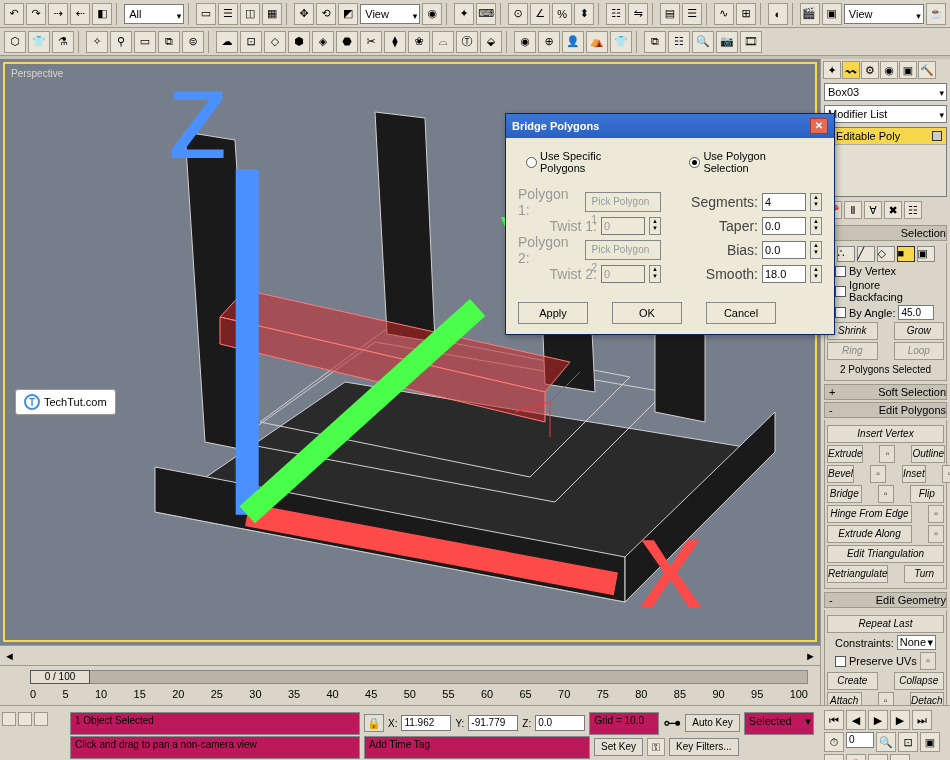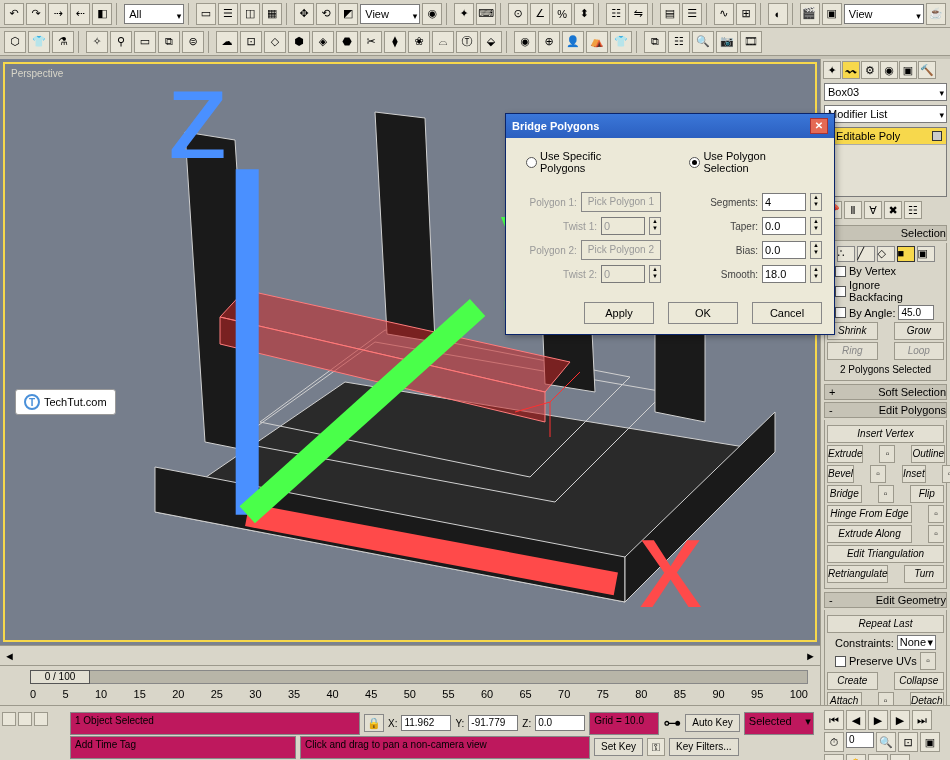--- a/index.html
+++ b/index.html
@@ -52,27 +52,27 @@
 .dialog { position: absolute; left: 505px; top: 113px; width: 330px; border: 1px solid #0a246a; background: #ece9d8; box-shadow: 2px 2px 6px rgba(0,0,0,.3); z-index: 50;}
 .dlg-title { background: linear-gradient(#3b77d8,#2b5fc0); color: #fff; font-weight: bold; padding: 4px 6px; display: flex; justify-content: space-between; align-items: center; }
 .dlg-close { width: 18px; height: 16px; background: #e56a54; border: 1px solid #a33; color: #fff; text-align: center; line-height: 13px; cursor: pointer; font-size:10px;}
 .dlg-body { padding: 10px 12px 10px; }
 .dlg-radios { display: flex; gap: 24px; justify-content: center; margin-bottom: 12px; }
 .radio { width: 11px; height: 11px; border: 1px solid #555; border-radius: 50%; background: #fff; display: inline-flex; align-items:center; justify-content:center; flex-shrink: 0;}
 .radio.sel::after { content: ""; width: 5px; height: 5px; background: #000; border-radius: 50%; }
 .dlg-cols { display: flex; gap: 18px; }
 .dlg-col { flex: 1; }
 .dlg-field-row { display: flex; align-items: center; justify-content: flex-end; gap: 4px; margin: 4px 0; height: 20px;}
-.dlg-lbl { color: #444; font-size: 10px; }
+.dlg-lbl { color: #444; font-size: 14px; }
 .dlg-lbl.dis { color: #999; }
 .dlg-btn { height: 20px; border: 1px solid #888; background: #ece9d8; padding: 0 6px; line-height: 18px; color: #999; font-size: 10px;}
 .dlg-spin { width: 44px; height: 18px; border: 1px solid #7a7a7a; background: #fff; padding: 0 2px; line-height: 16px; font-size: 11px;}
 .dlg-spin.dis { background: #ece9d8; color:#999;}
 .spin-arrows { width: 12px; height: 18px; border: 1px solid #888; background: #ece9d8; display:flex; flex-direction:column; font-size:6px; line-height:7px; text-align:center;}
-.dlg-actions { display: flex; justify-content: flex-end; gap: 14px; margin-top: 14px; }
+.dlg-actions { display: flex; justify-content: flex-start; gap: 24px; margin-top: 14px; }
 .dlg-act-btn { width: 70px; height: 22px; border: 1px solid #888; background: #ece9d8; text-align: center; line-height: 20px; cursor: pointer; }
 
 
 .track-bar { position: absolute; left: 0; right: 130px; bottom: 95px; height: 20px; background: #d9d6c9; border-top: 1px solid #9c998c; display: flex; align-items: center; padding: 0 4px; font-size: 10px;}
 .time-slider { position: absolute; left: 0; right: 130px; bottom: 55px; height: 40px; background: #d9d6c9; border-top: 1px solid #9c998c; }
 .slider-track { position: absolute; left: 30px; right: 12px; top: 4px; height: 14px; border: 1px solid #888; background: #b8b5a8; }
 .slider-btn { position: absolute; left: 30px; top: 4px; width: 60px; height: 14px; border: 1px solid #555; background: #e3e0d3; text-align:center; line-height:12px; font-size:10px;}
 .ticks { position: absolute; left: 30px; right: 12px; top: 22px; height: 14px; display: flex; justify-content: space-between; font-size: 9px; }
 .status-area { position: absolute; left: 0; right: 130px; bottom: 0; height: 55px; background: #d9d6c9; border-top: 1px solid #9c998c; }
 .status-row1, .status-row2 { position: absolute; left: 70px; right: 6px; height: 22px; display: flex; align-items: center; gap: 4px; }
@@ -466,22 +466,22 @@
     <span class="coord-lbl">Y:</span>
       <div class="coord-in">-91.779</div>
     <span class="coord-lbl">Z:</span>
       <div class="coord-in">0.0</div>
     <div class="stat-field" style="width:70px">Grid = 10.0</div>
     <div style="font-size:18px">⊶</div>
     <div class="stat-btn">Auto Key</div>
     <div class="stat-field" style="width:70px;position:relative"><span>Selected</span><span style="position:absolute;right:2px">▾</span></div>
   </div>
   <div class="status-row2">
+    <div class="stat-field wide">Click and drag to pan a non-camera view</div>
     <div class="stat-field" style="width:226px">Add Time Tag</div>
-    <div class="stat-field wide">Click and drag to pan a non-camera view</div>
     <div class="stat-btn">Set Key</div>
     <div class="tb-btn" style="width:18px;height:18px">⚿</div>
     <div class="stat-btn">Key Filters...</div>
   </div>
 </div>
 
 <div class="nav-cluster">
   <div class="tb-btn">⏮</div>
   <div class="tb-btn">◀</div>
   <div class="tb-btn">▶</div>

